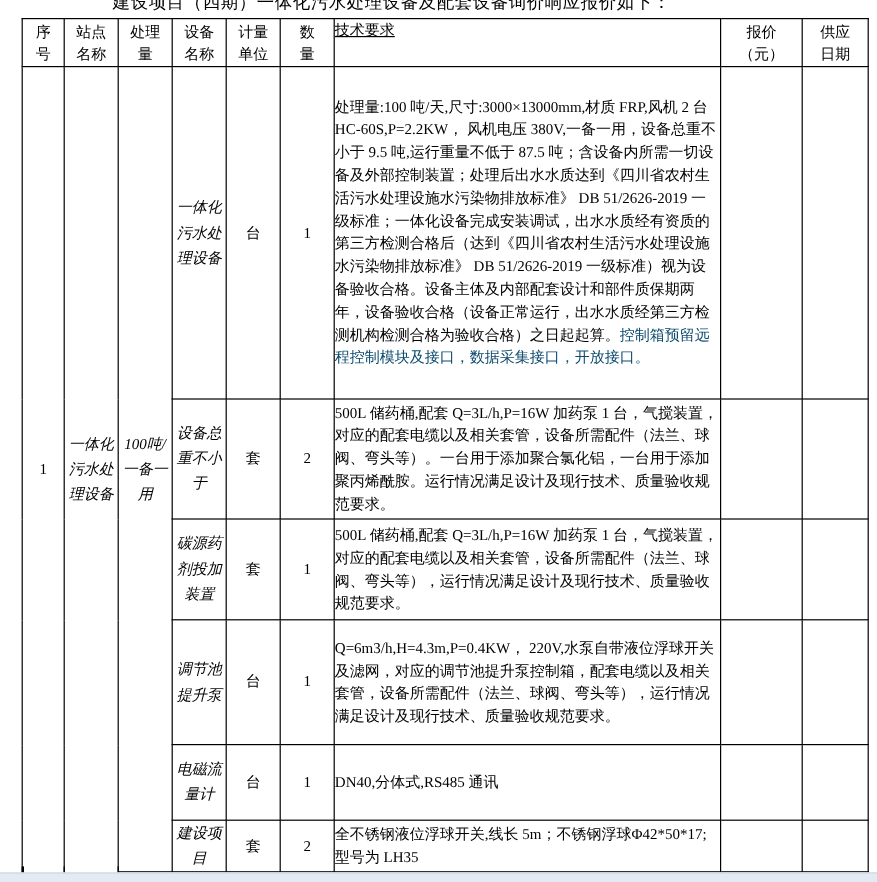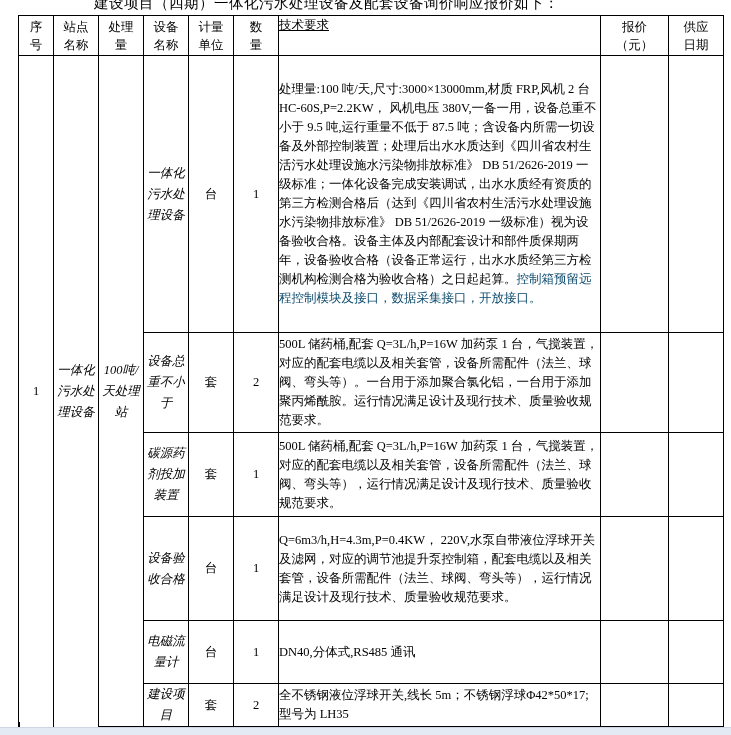--- a/index.html
+++ b/index.html
@@ -123,21 +123,21 @@
       <td class="hdr hdr-tech bt2">技术要求</td>
       <td class="hdr bt2">报价
 （元）</td>
       <td class="hdr bt2 br2">供应
 日期</td>
     </tr>
 
     <tr style="height:277px">
       <td class="center no-bottom bl2" rowspan="6">1</td>
       <td class="center wrap no-bottom" rowspan="6">一体化污水处理设备</td>
-      <td class="center wrap bb2" rowspan="6">100吨/天处理站</td>
+      <td class="center wrap bb2" rowspan="6">100吨/一备一用</td>
       <td class="center wrap">一体化污水处理设备</td>
       <td class="center">台</td>
       <td class="center">1</td>
       <td class="tech"><span>处理量:100 吨/天,尺寸:3000×13000mm,材质 FRP,风机 2 台 HC-60S,P=2.2KW， 风机电压 380V,一备一用，设备总重不小于 9.5 吨,运行重量不低于 87.5 吨；含设备内所需一切设备及外部控制装置；处理后出水水质达到《四川省农村生活污水处理设施水污染物排放标准》 DB 51/2626-2019 一级标准；一体化设备完成安装调试，出水水质经有资质的第三方检测合格后（达到《四川省农村生活污水处理设施水污染物排放标准》 DB 51/2626-2019 一级标准）视为设备验收合格。设备主体及内部配套设计和部件质保期两年，设备验收合格（设备正常运行，出水水质经第三方检测机构检测合格为验收合格）之日起起算。</span><span class="red">控制箱预留远程控制模块及接口，数据采集接口，开放接口。</span></td>
       <td></td>
       <td class="br2"></td>
     </tr>
 
     <tr style="height:100px">
       <td class="center wrap">设备总重不小于</td>
@@ -151,21 +151,21 @@
     <tr style="height:84px">
       <td class="center wrap">碳源药剂投加装置</td>
       <td class="center">套</td>
       <td class="center">1</td>
       <td class="tech"><span>500L 储药桶,配套 Q=3L/h,P=16W 加药泵 1 台，气搅装置，对应的配套电缆以及相关套管，设备所需配件（法兰、球阀、弯头等），运行情况满足设计及现行技术、质量验收规范要求。</span><span class="red"></span></td>
       <td></td>
       <td class="br2"></td>
     </tr>
 
     <tr style="height:104px">
-      <td class="center wrap">设备验收合格</td>
+      <td class="center wrap">调节池提升泵</td>
       <td class="center">台</td>
       <td class="center">1</td>
       <td class="tech"><span>Q=6m3/h,H=4.3m,P=0.4KW， 220V,水泵自带液位浮球开关及滤网，对应的调节池提升泵控制箱，配套电缆以及相关套管，设备所需配件（法兰、球阀、弯头等），运行情况满足设计及现行技术、质量验收规范要求。</span><span class="red"></span></td>
       <td></td>
       <td class="br2"></td>
     </tr>
 
     <tr style="height:63px">
       <td class="center wrap">电磁流量计</td>
       <td class="center">台</td>

